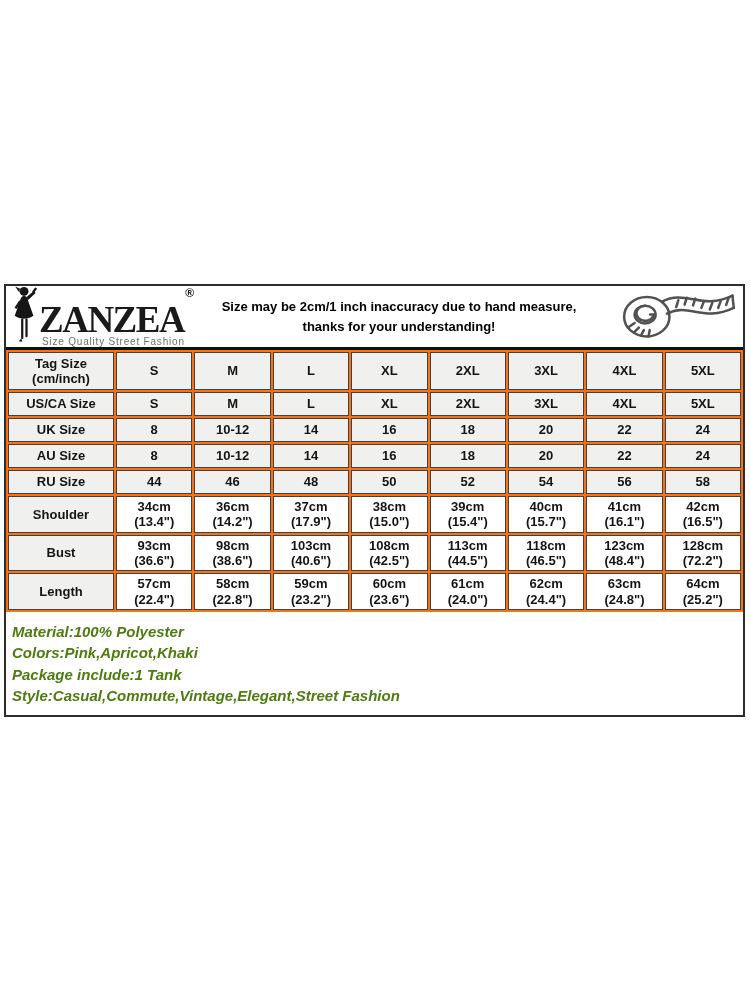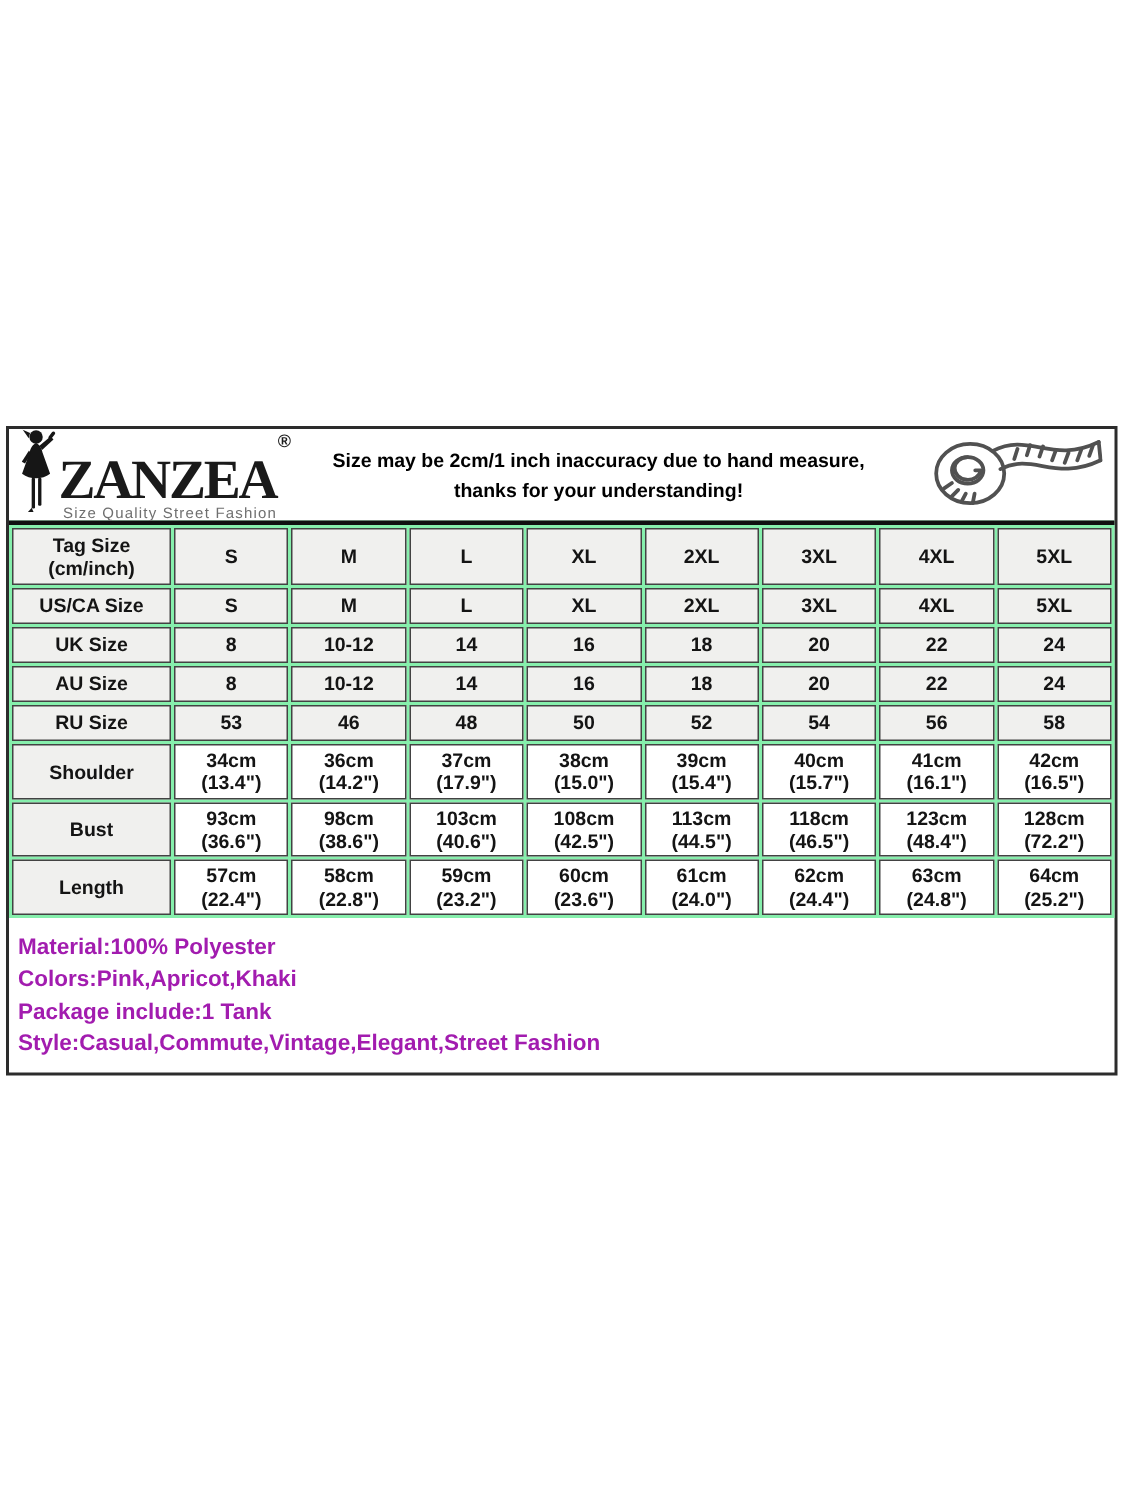--- a/index.html
+++ b/index.html
@@ -56,21 +56,21 @@
     flex: 1 1 auto;
     text-align: center;
     font-weight: 700;
     font-size: 13px;
     line-height: 20px;
     color: #000000;
     padding-right: 4px;
   }
   .tape { flex: 0 0 auto; }
   
-  .table-wrap { border-top: 3px solid #101010; background: #86efac; }
+  .table-wrap { border-top: 3px solid #101010; background: #f97316; }
   table.size {
     width: 100%;
     border-collapse: separate;
     border-spacing: 2px;
     table-layout: fixed;
   }
   table.size td {
     border: 1.5px solid #424242;
     text-align: center;
     vertical-align: middle;
@@ -84,21 +84,22 @@
   tr.rh td { background: #f0f0ee; height: 24px; }
   tr.r0 td { height: 38px; }
   tr.rm td { background: #ffffff; height: 36px; }
   td.lbl { background: #f0f0ee !important; }
   
   .info {
     padding: 9px 6px 8px 6px;
     font-weight: 700;
     font-size: 15px;
     line-height: 21.5px;
-    color: #a21caf;
+    color: #4d7c0f;
+    font-style: italic;
   }
 </style>
 </head>
 <body>
 
 <div class="page">
   <div class="sheet">
 
     <div class="hdr">
       <div class="brand">
@@ -198,21 +199,21 @@
             <td>10-12</td>
             <td>14</td>
             <td>16</td>
             <td>18</td>
             <td>20</td>
             <td>22</td>
             <td>24</td>
           </tr>
           <tr class="rh">
             <td class="lbl">RU Size</td>
-            <td>53</td>
+            <td>44</td>
             <td>46</td>
             <td>48</td>
             <td>50</td>
             <td>52</td>
             <td>54</td>
             <td>56</td>
             <td>58</td>
           </tr>
           <tr class="rm">
             <td class="lbl">Shoulder</td>

